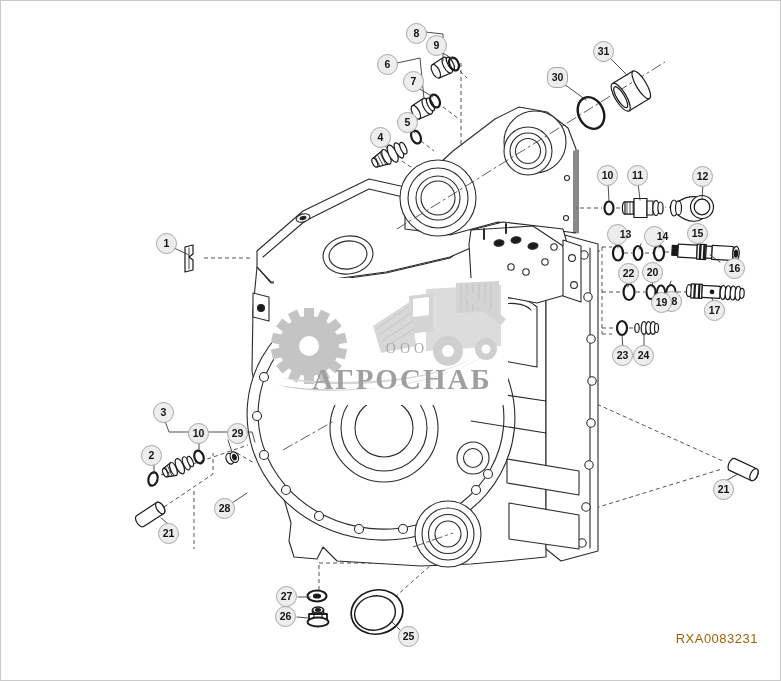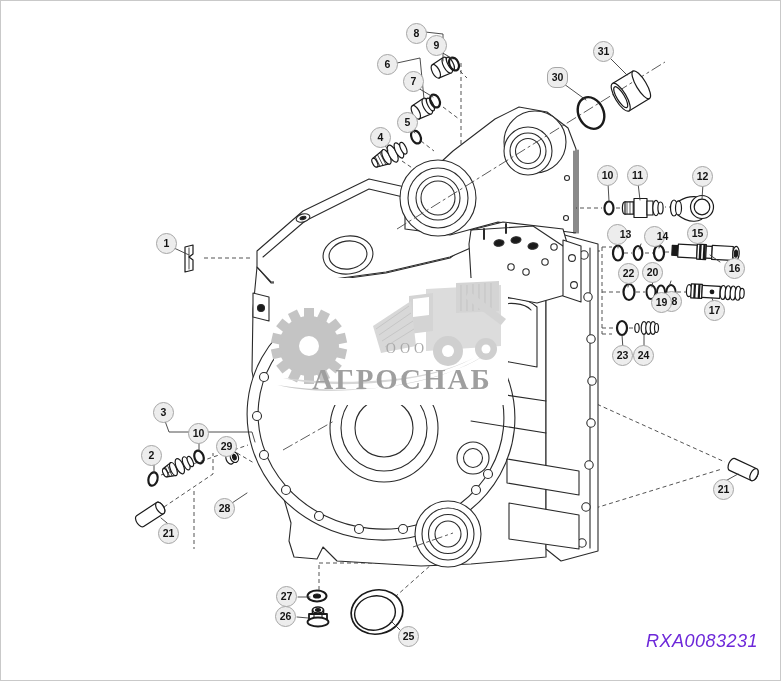--- a/index.html
+++ b/index.html
@@ -12,22 +12,22 @@
   .callout{
     position:absolute;width:21px;height:21px;border-radius:50%;
     background:#ededed;border:1px solid #a6a6a6;box-sizing:border-box;
     display:flex;align-items:center;justify-content:center;cursor:pointer;
   }
   .callout span{
     font-size:10.5px;font-weight:bold;color:#141414;line-height:1;
     font-family:"Liberation Sans",sans-serif;
   }
   .refcode{
-    position:absolute;right:22px;top:630px;font-size:18px;color:#6d28d9;
-    font-family:"Liberation Sans",sans-serif;letter-spacing:.5px;font-style:italic;
+    position:absolute;right:22px;top:630px;font-size:13px;color:#a16207;
+    font-family:"Liberation Sans",sans-serif;letter-spacing:.5px;
   }
   .wm-serif{font-family:"Liberation Serif",serif;}
 </style>
 </head>
 <body>
 
 <div class="stage">
 
 <svg width="781" height="681" viewBox="0 0 781 681">
 
@@ -511,21 +511,21 @@
     </div>
     <div class="callout" style="left: 274px; top: 605px;">
       <span>26</span>
     </div>
     <div class="callout" style="left: 275px; top: 585px;">
       <span>27</span>
     </div>
     <div class="callout" style="left: 213px; top: 497px;">
       <span>28</span>
     </div>
-    <div class="callout" style="left: 215px; top: 422px; margin-top: 13px;">
+    <div class="callout" style="left: 226px; top: 422px;">
       <span>29</span>
     </div>
     <div class="callout" style="left: 546px; top: 66px; border-radius: 8px;">
       <span>30</span>
     </div>
     <div class="callout" style="left: 592px; top: 40px; align-items: center;">
       <span>31</span>
     </div>
     <div class="callout" style="left: 187px; top: 422px;">
       <span>10</span>

